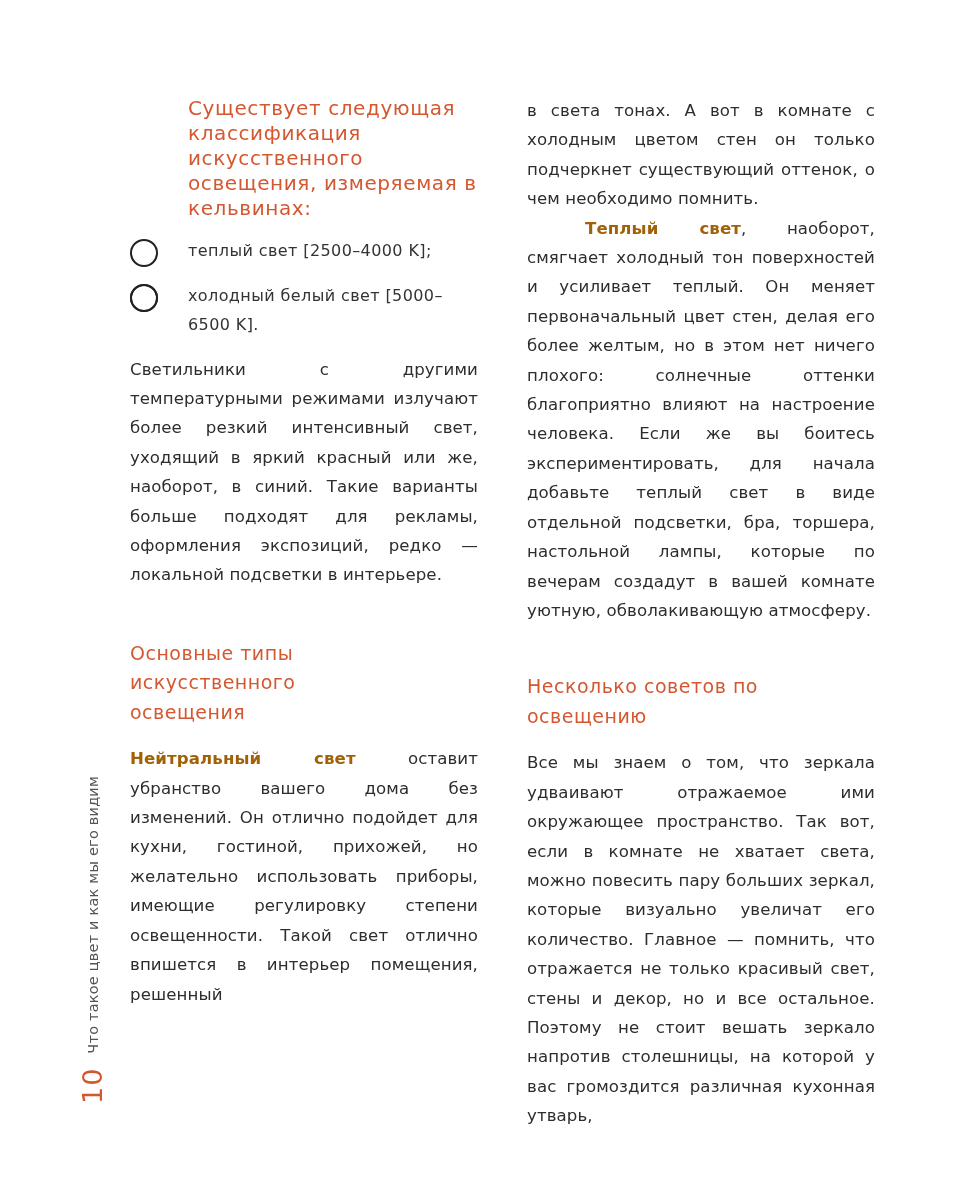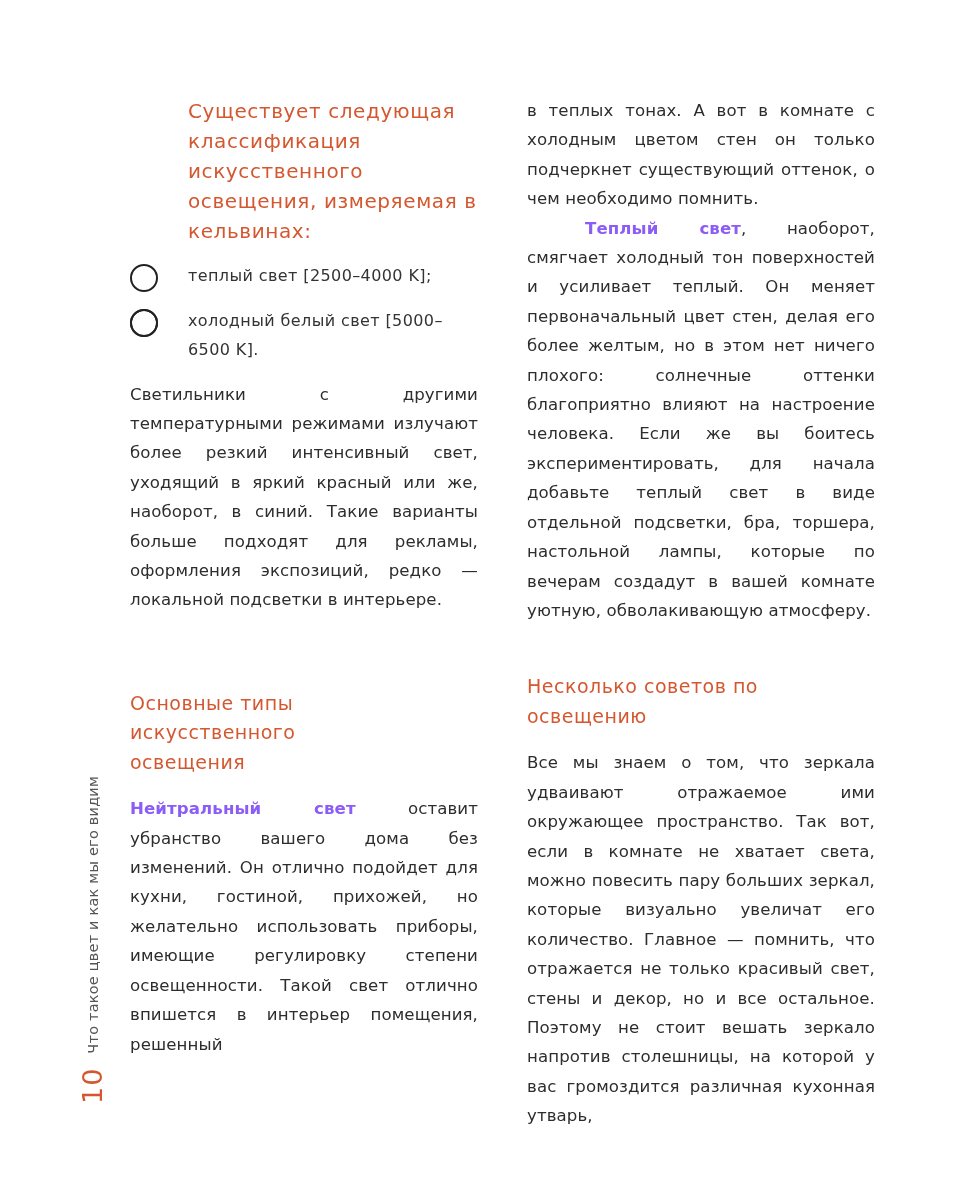--- a/index.html
+++ b/index.html
@@ -8,34 +8,34 @@
   .page { position: absolute; inset: 0; }
 
   .col { position: absolute; }
   .col-left { left: 130px; top: 96px; width: 348px; }
   .col-right { left: 527px; top: 96px; width: 348px; }
 
   .intro-heading {
     margin: 0 0 0 58px;
     font-family: "DejaVu Sans", sans-serif;
     font-weight: normal;
-    font-size: 20px; line-height: 30px; letter-spacing: 0.6px;
+    font-size: 20px; line-height: 25px; letter-spacing: 0.6px;
     color: #d4572f;
     width: 300px;
   }
 
   .bullets { list-style: none; margin: 15px 0 0 0; padding: 0; }
   .bullet { position: relative; padding-left: 58px; margin-bottom: 15px;
             font-size: 16px; line-height: 29.5px; letter-spacing: 0.4px; color: #333; }
   .bullet-circle { position: absolute; left: 0; top: 3px; width: 28px; height: 28px;
                    border: 2.4px solid #222; border-radius: 50%; box-sizing: border-box; }
 
   .body-text { font-size: 16.6px; line-height: 29.4px; text-align: justify; margin: 0;
                color: #2d2d2d; letter-spacing: 0.1px; hyphens: manual; }
-  .body-text b { font-weight: bold; color: #8b5cf6; }
+  .body-text b { font-weight: bold; color: #a16207; }
   .indent { text-indent: 58px; }
 
   .section-heading {
     margin: 0; font-weight: normal; font-size: 19px; line-height: 29.5px;
     letter-spacing: 0.5px; color: #d4572f;
   }
 
   .spine { position: absolute; left: 78px; top: 1104px; transform-origin: 0 0;
            transform: rotate(-90deg); white-space: nowrap; display: flex; align-items: center; }
   .page-number { font-size: 27px; color: #d4572f; font-weight: normal; letter-spacing: 1px;
@@ -59,27 +59,27 @@
         <span class="bullet-circle"></span>
       </li>
       <li class="bullet">
         <span class="bullet-circle"></span>
         <span>холодный белый свет [5000–6500 K].</span>
       </li>
     </ul>
 
     <p class="body-text" style="">Светильники с другими температурными режимами излучают более резкий интенсивный свет, уходящий в яркий красный или же, наоборот, в синий. Такие варианты больше подходят для рекламы, оформления экспозиций, редко — локальной подсветки в интерьере.</p>
 
-    <h2 class="section-heading" style="margin-top:74px; width:230px;">Основные типы искусственного освещения</h2>
+    <h2 class="section-heading" style="margin-top:49px; width:230px;">Основные типы искусственного освещения</h2>
 
     <p class="body-text" style="margin-top:17px;"><b>Нейтральный свет</b><span> оставит убранство вашего дома без изменений. Он отлично подойдет для кухни, гостиной, прихожей, но желательно использовать приборы, имеющие регулировку степени освещенности. Такой свет отлично впишется в интерьер помещения, решенный</span></p>
   </div>
 
   <div class="col col-right">
-    <p class="body-text">в теплых тонах. А вот в комнате с холодным цветом стен он только подчеркнет существующий оттенок, о чем необходимо помнить.</p>
+    <p class="body-text">в света тонах. А вот в комнате с холодным цветом стен он только подчеркнет существующий оттенок, о чем необходимо помнить.</p>
     <p class="body-text indent"><b>Теплый свет</b><span>, наоборот, смягчает холодный тон поверхностей и усиливает теплый. Он меняет первоначальный цвет стен, делая его более желтым, но в этом нет ничего плохого: солнечные оттенки благоприятно влияют на настроение человека. Если же вы боитесь экспериментировать, для начала добавьте теплый свет в виде отдельной подсветки, бра, торшера, настольной лампы, которые по вечерам создадут в вашей комнате уютную, обволакивающую атмосферу.</span></p>
 
     <h2 class="section-heading" style="margin-top:47px; width:250px;">Несколько советов по освещению</h2>
 
     <p class="body-text" style="margin-top:17px;">Все мы знаем о том, что зеркала удваивают отражаемое ими окружающее пространство. Так вот, если в комнате не хватает света, можно повесить пару больших зеркал, которые визуально увеличат его количество. Главное — помнить, что отражается не только красивый свет, стены и декор, но и все остальное. Поэтому не стоит вешать зеркало напротив столешницы, на которой у вас громоздится различная кухонная утварь,</p>
   </div>
 
   <div class="spine">
     <span class="page-number">10</span>
     <span class="running-title">Что такое цвет и как мы его видим</span>

